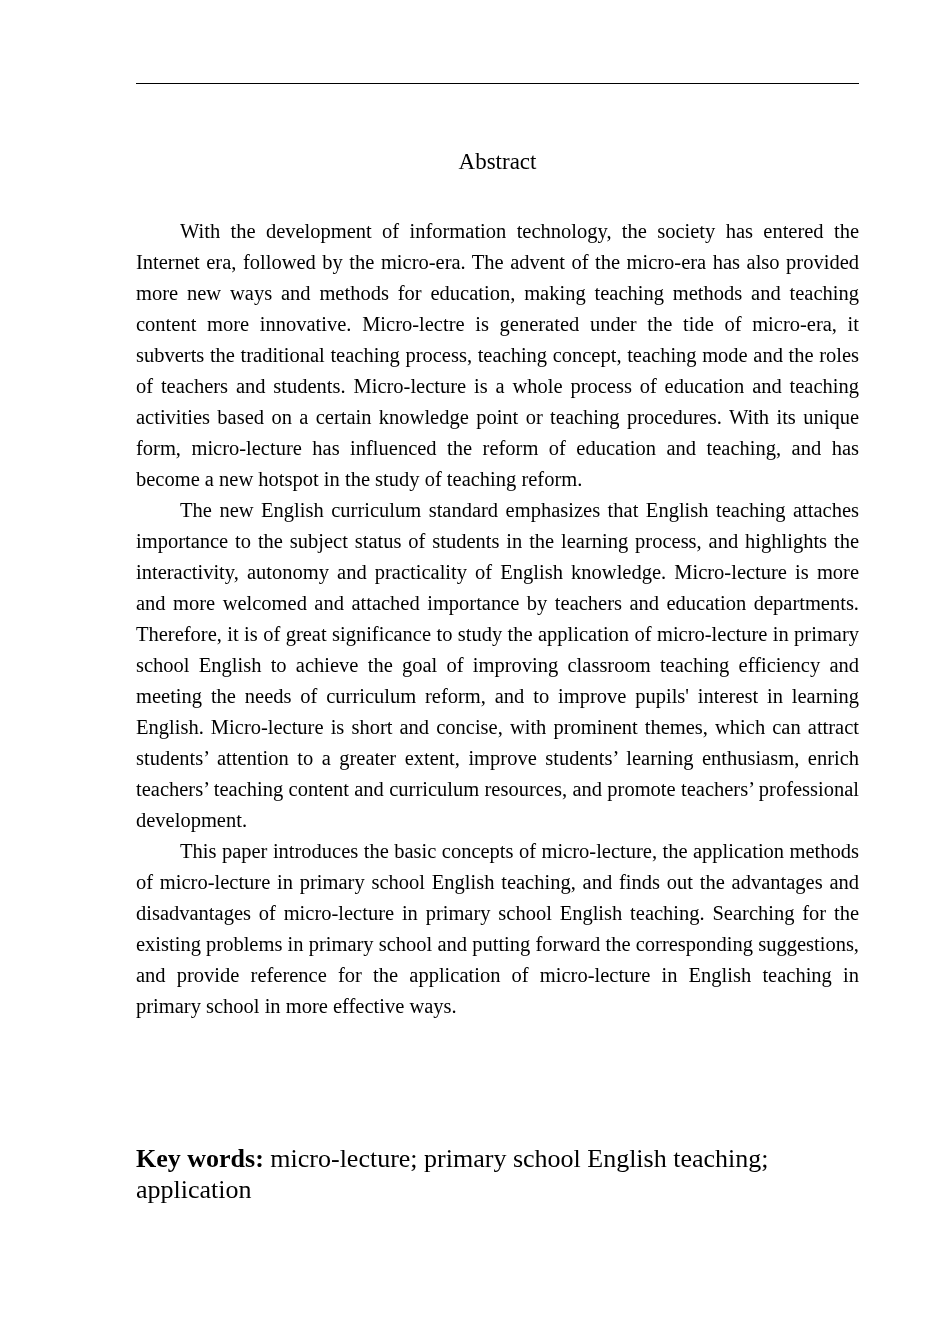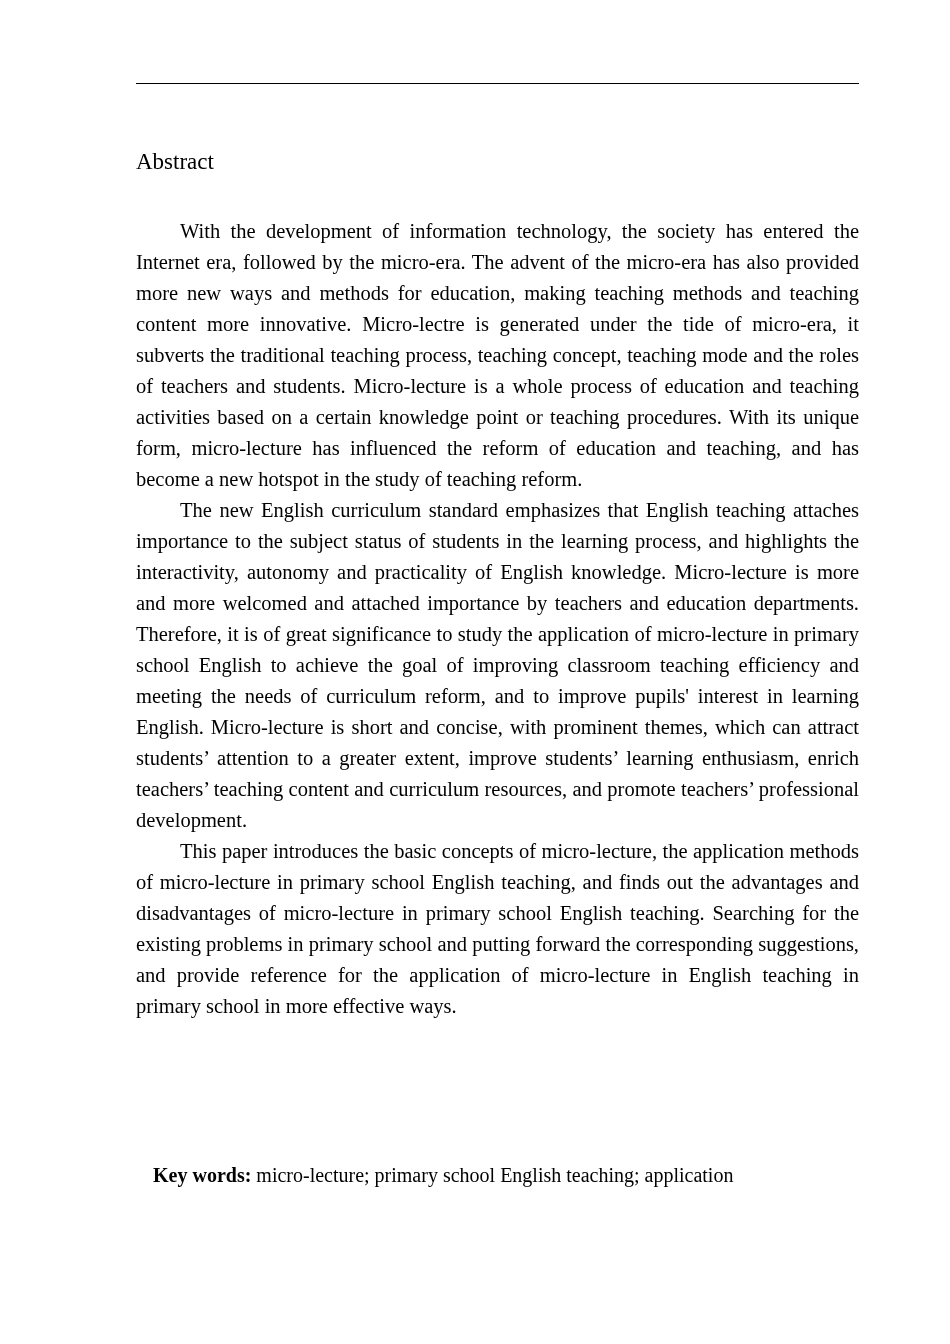--- a/index.html
+++ b/index.html
@@ -21,20 +21,21 @@
       top: 83px;
       width: 723px;
       height: 0;
       border-top: 1.5px solid #000000;
     }
     .title {
       position: absolute;
       left: 136px;
       top: 146px;
       width: 723px;
+      text-align: center;
       font-size: 23px;
       line-height: 32px;
       margin: 0;
       font-weight: normal;
     }
     .body-text {
       position: absolute;
       left: 136px;
       top: 216px;
       width: 723px;
@@ -45,23 +46,23 @@
       line-height: 31px;
       text-align: justify;
       text-indent: 44px;
       font-family: Liberation Serif, serif;
     }
     .keywords {
       position: absolute;
       left: 136px;
       top: 1143px;
       width: 723px;
-      font-size: 20px;
+      font-size: 26px;
       line-height: 31px;
-      margin: 17px;
+      margin: 0;
     }
     .keywords-label {
       font-weight: bold;
     }
   </style>
 </head>
 <body>
 
 <div class="header-rule"></div>
 

